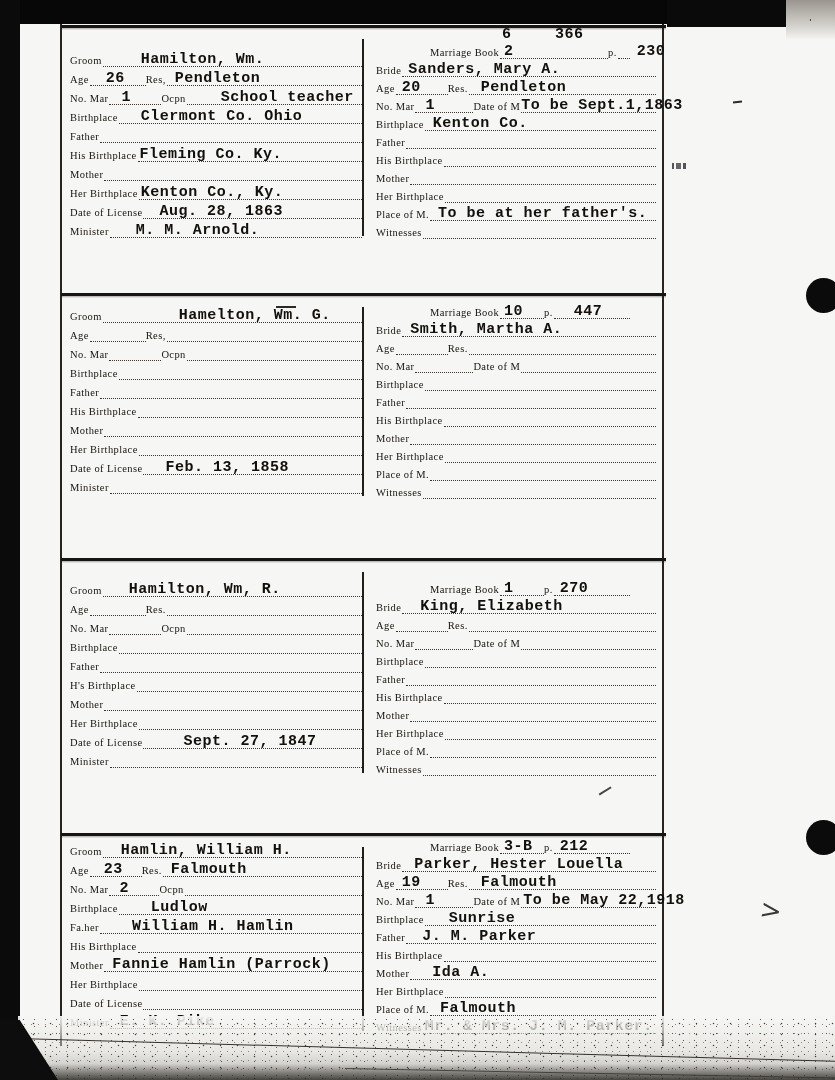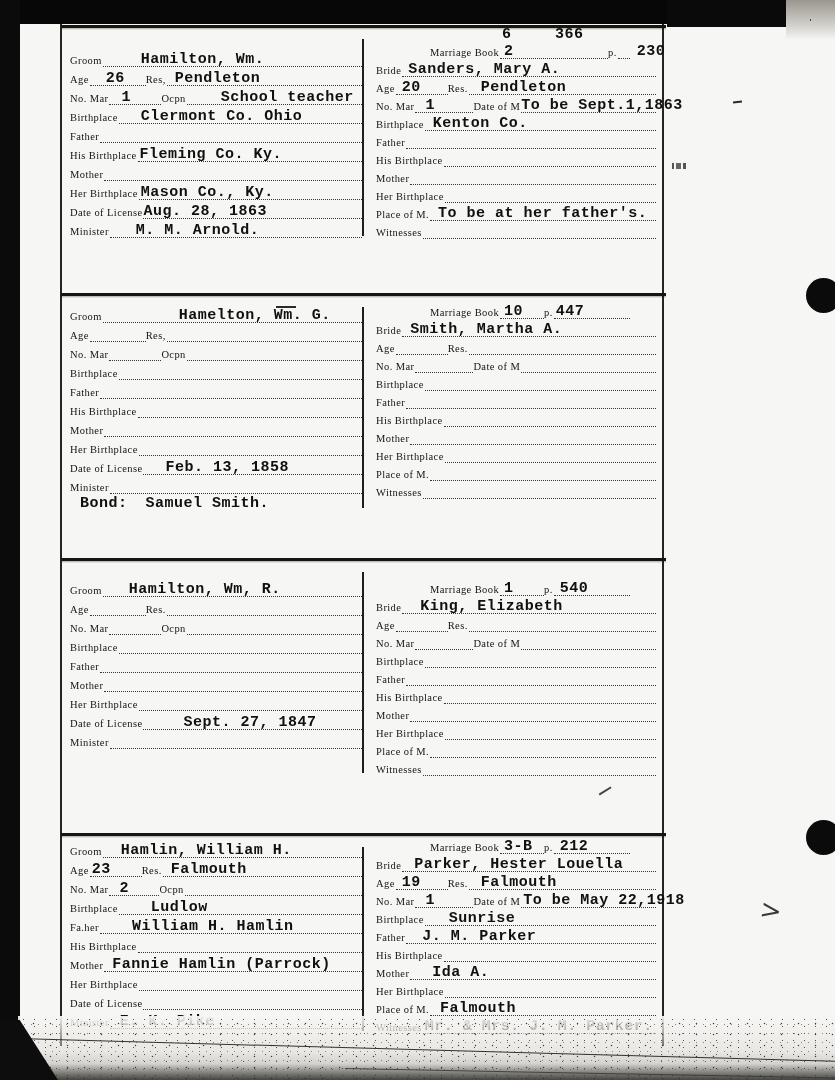--- a/index.html
+++ b/index.html
@@ -141,27 +141,27 @@
                 <span class="val" style="left: 2px;">Fleming Co. Ky.</span>
               </span>
             </div>
             <div class="row">
               <span class="lbl">Mother</span>
               <span class="leader grow"></span>
             </div>
             <div class="row">
               <span class="lbl">Her Birthplace</span>
               <span class="leader grow">
-                <span class="val" style="left: 2px;">Mason Co., Ky.</span>
+                <span class="val" style="left: 2px;">Kenton Co., Ky.</span>
               </span>
             </div>
             <div class="row">
               <span class="lbl">Date of License</span>
               <span class="leader grow">
-                <span class="val" style="left: 0; margin-top: 16px;">Aug. 28, 1863</span>
+                <span class="val" style="left: 16px; margin-top: 16px;">Aug. 28, 1863</span>
               </span>
             </div>
             <div class="row">
               <span class="lbl">Minister</span>
               <span class="leader grow">
                 <span class="val" style="left: 26px;">M. M. Arnold.</span>
               </span>
             </div>
           </div>
           <div class="bcol">
@@ -286,34 +286,30 @@
             <div class="row">
               <span class="lbl">Date of License</span>
               <span class="leader grow">
                 <span class="val" style="left: 22px;">Feb. 13, 1858</span>
               </span>
             </div>
             <div class="row">
               <span class="lbl">Minister</span>
               <span class="leader grow"></span>
             </div>
-            <div class="bond-row">
-              <span>Bond:</span>
-              <span>Samuel Smith.</span>
-            </div>
           </div>
           <div class="bcol">
             <div class="mb-row">
               <span class="lbl">Marriage Book</span>
               <span class="leader mb-l1">
                 <span class="val" style="left: 4px;">10</span>
               </span>
               <span class="lbl">p.</span>
               <span class="leader mb-l2">
-                <span class="val" style="left: 2px;">447</span>
+                <span class="val" style="left: 20px;">447</span>
               </span>
             </div>
             <div class="row">
               <span class="lbl">Bride</span>
               <span class="leader grow">
                 <span class="val" style="left: 8px; text-align: center;">Smith, Martha A.</span>
               </span>
             </div>
             <div class="row">
               <span class="lbl">Age</span>
@@ -383,20 +379,24 @@
             </div>
             <div class="row">
               <span class="lbl">Birthplace</span>
               <span class="leader grow"></span>
             </div>
             <div class="row">
               <span class="lbl">Father</span>
               <span class="leader grow"></span>
             </div>
             <div class="row">
+              <span class="lbl">H's Birthplace</span>
+              <span class="leader grow"></span>
+            </div>
+            <div class="row">
               <span class="lbl">Mother</span>
               <span class="leader grow"></span>
             </div>
             <div class="row">
               <span class="lbl">Her Birthplace</span>
               <span class="leader grow"></span>
             </div>
             <div class="row">
               <span class="lbl">Date of License</span>
               <span class="leader grow">
@@ -409,21 +409,21 @@
             </div>
           </div>
           <div class="bcol">
             <div class="mb-row">
               <span class="lbl">Marriage Book</span>
               <span class="leader mb-l1">
                 <span class="val" style="left: 4px;">1</span>
               </span>
               <span class="lbl">p.</span>
               <span class="leader mb-l2">
-                <span class="val" style="left: 6px;">540</span>
+                <span class="val" style="left: 6px;">270</span>
               </span>
             </div>
             <div class="row">
               <span class="lbl">Bride</span>
               <span class="leader grow">
                 <span class="val" style="left: 18px;">King, Elizabeth</span>
               </span>
             </div>
             <div class="row">
               <span class="lbl">Age</span>
@@ -475,21 +475,21 @@
           <div class="gcol">
             <div class="row">
               <span class="lbl">Groom</span>
               <span class="leader grow">
                 <span class="val" style="left: 18px;">Hamlin, William H.</span>
               </span>
             </div>
             <div class="row">
               <span class="lbl">Age</span>
               <span class="leader" style="width: 52px;">
-                <span class="val" style="left: 2px; margin-top: 24px;">23</span>
+                <span class="val" style="left: 14px; margin-top: 24px;">23</span>
               </span>
               <span class="lbl">Res.</span>
               <span class="leader grow">
                 <span class="val" style="left: 8px;">Falmouth</span>
               </span>
             </div>
             <div class="row">
               <span class="lbl">No. Mar</span>
               <span class="leader" style="width: 50px;">
                 <span class="val" style="left: 10px;">2</span>

